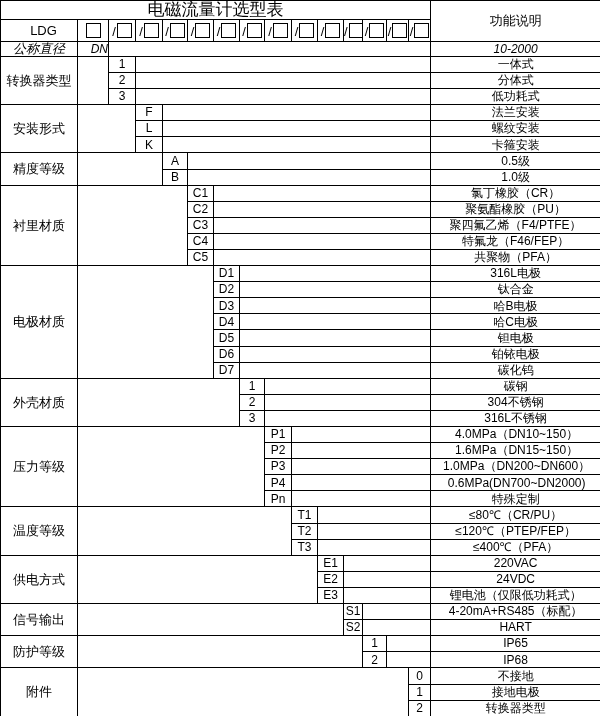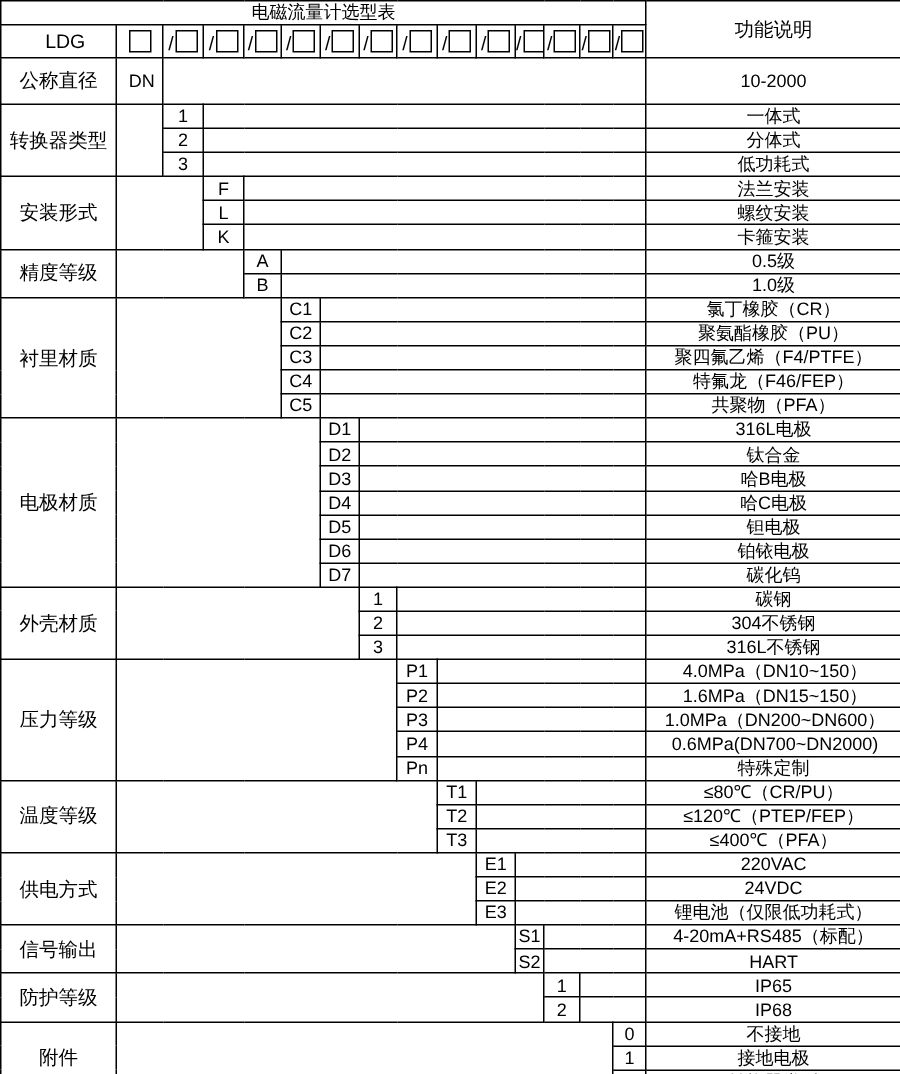--- a/index.html
+++ b/index.html
@@ -2,26 +2,26 @@
 <html><head>
 <meta charset="utf-8">
 <style>
   html,body{margin:0;padding:0;background:#fff;}
   body{width:600px;height:716px;font-family:"Liberation Sans",sans-serif;color:#000;}
   table{border-collapse:collapse;table-layout:fixed;width:600px;height:716px;}
   td{border:1px solid #000;padding:0;font-size:12px;line-height:1.05;text-align:center;
      white-space:nowrap;overflow:hidden;vertical-align:middle;}
   .r-title{height:16px;}
   .r-model{height:22px;}
-  .title{font-size:12px;}
+  .title{font-size:17px;}
   .fhead{font-size:13px;}
   .model-prefix{text-align:center;padding-left:9px;font-size:13px;}
   .label{font-size:13px;}
   .code{font-size:12px;}
-  .code-left{text-align:center;padding-left:3px;}
+  .code-left{text-align:right;padding-left:3px;}
   .desc{font-size:12px;}
   .desc-left{text-align:center;padding-left:2px;}
   .box{display:inline-block;width:11px;height:11px;border:1px solid #000;vertical-align:-1px;}
   .b13{width:13px;height:13px;vertical-align:-2px;}
   .slash{font-size:13px;margin-right:1px;}
 </style>
 </head>
 <body>
 
 <table id="sel-table">
@@ -58,21 +58,21 @@
         <td><span class="slash">/</span><span class="box b13"></span></td>
         <td><span class="slash">/</span><span class="box b13"></span></td>
         <td><span class="slash">/</span><span class="box b13"></span></td>
         <td><span class="slash">/</span><span class="box b13"></span></td>
         <td><span class="slash">/</span><span class="box b13"></span></td>
         <td><span class="slash">/</span><span class="box b13"></span></td>
         <td><span class="slash">/</span><span class="box b13"></span></td>
         <td><span class="slash">/</span><span class="box b13"></span></td>
         <td><span class="slash">/</span><span class="box b13"></span></td>
       </tr>
-  <tr style="height: 31px;">
+  <tr style="height: 15px; font-style: italic;">
         <td class="label" rowspan="1">公称直径</td>
         <td class="code code-left">DN</td>
         <td colspan="13"></td>
         <td class="desc">10-2000</td>
       </tr>
       <tr style="height: 16.1px;">
         <td class="label" rowspan="3">转换器类型</td>
         <td colspan="1" rowspan="3"></td>
         <td class="code">1</td>
         <td colspan="12"></td>

